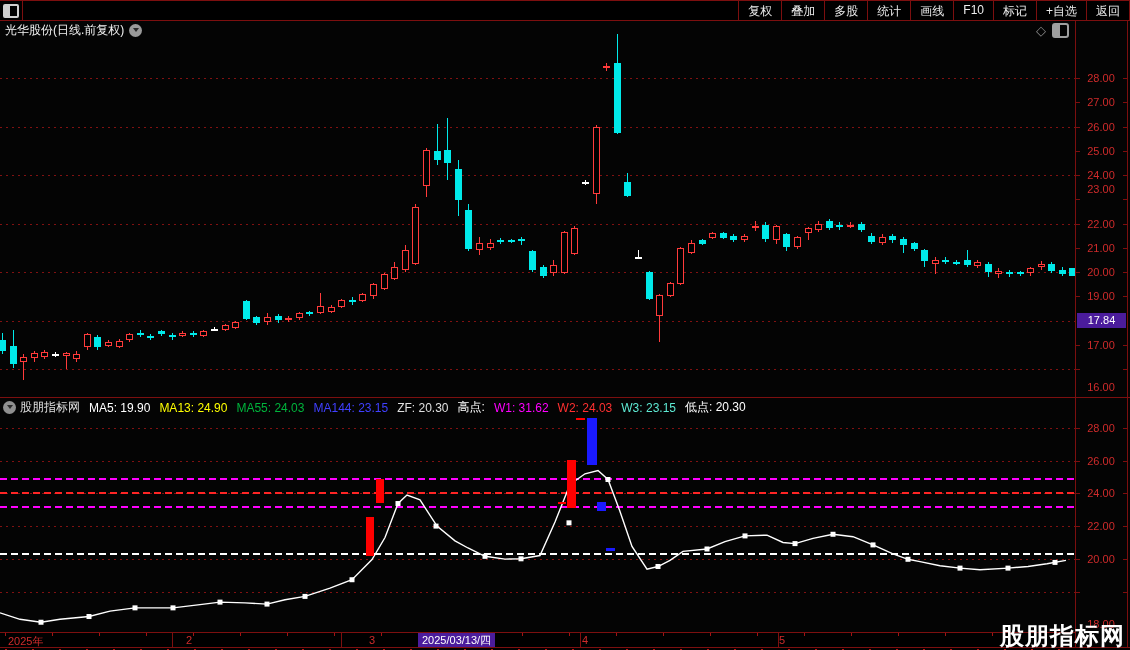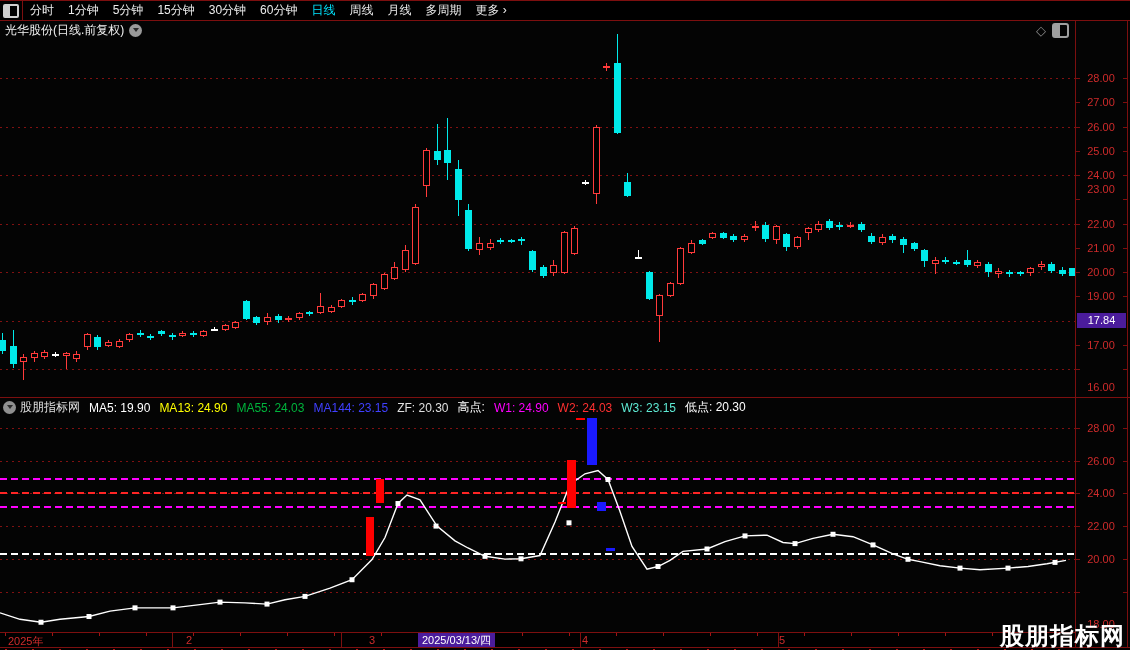--- a/index.html
+++ b/index.html
@@ -62,32 +62,30 @@
 </style>
 </head>
 <body>
 
 <div id="app">
 
   <div id="topbar">
     <div id="win-icon-box">
       <div class="split-sq"></div>
     </div>
-    <div id="left-menu" style="display: flex;">
-        <div class="mi">分时</div>
-        <div class="mi">1分钟</div>
-        <div class="mi">5分钟</div>
-        <div class="mi">15分钟</div>
-        <div class="mi">30分钟</div>
-        <div class="mi">60分钟</div>
-        <div class="mi active">日线</div>
-        <div class="mi">周线</div>
-        <div class="mi">月线</div>
-        <div class="mi">多周期</div>
-        <div class="mi">更多 ›</div>
+    <div id="right-menu">
+        <div class="rmi">复权</div>
+        <div class="rmi">叠加</div>
+        <div class="rmi">多股</div>
+        <div class="rmi">统计</div>
+        <div class="rmi">画线</div>
+        <div class="rmi">F10</div>
+        <div class="rmi">标记</div>
+        <div class="rmi">+自选</div>
+        <div class="rmi">返回</div>
       </div>
   </div>
 
   <div id="titlebar">
     <span id="title-text">光华股份(日线.前复权)</span>
     <span class="chev-circle"></span>
     <span id="title-icons">
       <span class="diamond">◇</span>
       <span class="split-sq2"></span>
     </span>
@@ -309,21 +307,21 @@
 
   <div id="ind-header">
     <span class="chev-circle" style="margin:0 4px 0 3px;background:#8f8f8f;"></span>
   <div class="seg" style="color: rgb(224, 224, 224);">股朋指标网</div>
       <div class="seg" style="color: rgb(255, 255, 255);">MA5: 19.90</div>
       <div class="seg" style="color: rgb(255, 255, 0);">MA13: 24.90</div>
       <div class="seg" style="color: rgb(0, 180, 60);">MA55: 24.03</div>
       <div class="seg" style="color: rgb(64, 64, 255);">MA144: 23.15</div>
       <div class="seg" style="color: rgb(224, 224, 224);">ZF: 20.30</div>
       <div class="seg" style="color: rgb(255, 255, 255);">高点:</div>
-      <div class="seg" style="color: rgb(255, 0, 255);">W1: 24.90</div>
+      <div class="seg" style="color: rgb(255, 0, 255);">W1: 31.62</div>
       <div class="seg" style="color: rgb(255, 48, 48);">W2: 24.03</div>
       <div class="seg" style="color: #5eead4;">W3: 23.15</div>
       <div class="seg" style="color: rgb(255, 255, 255);">低点: 20.30</div>
     </div>
 
   <div id="sub-chart">
       <div class="gridline" style="top: 11px;"></div>
       <div class="gridline" style="top: 43.7px;"></div>
       <div class="gridline" style="top: 76.4px;"></div>
       <div class="gridline" style="top: 109.1px;"></div>

